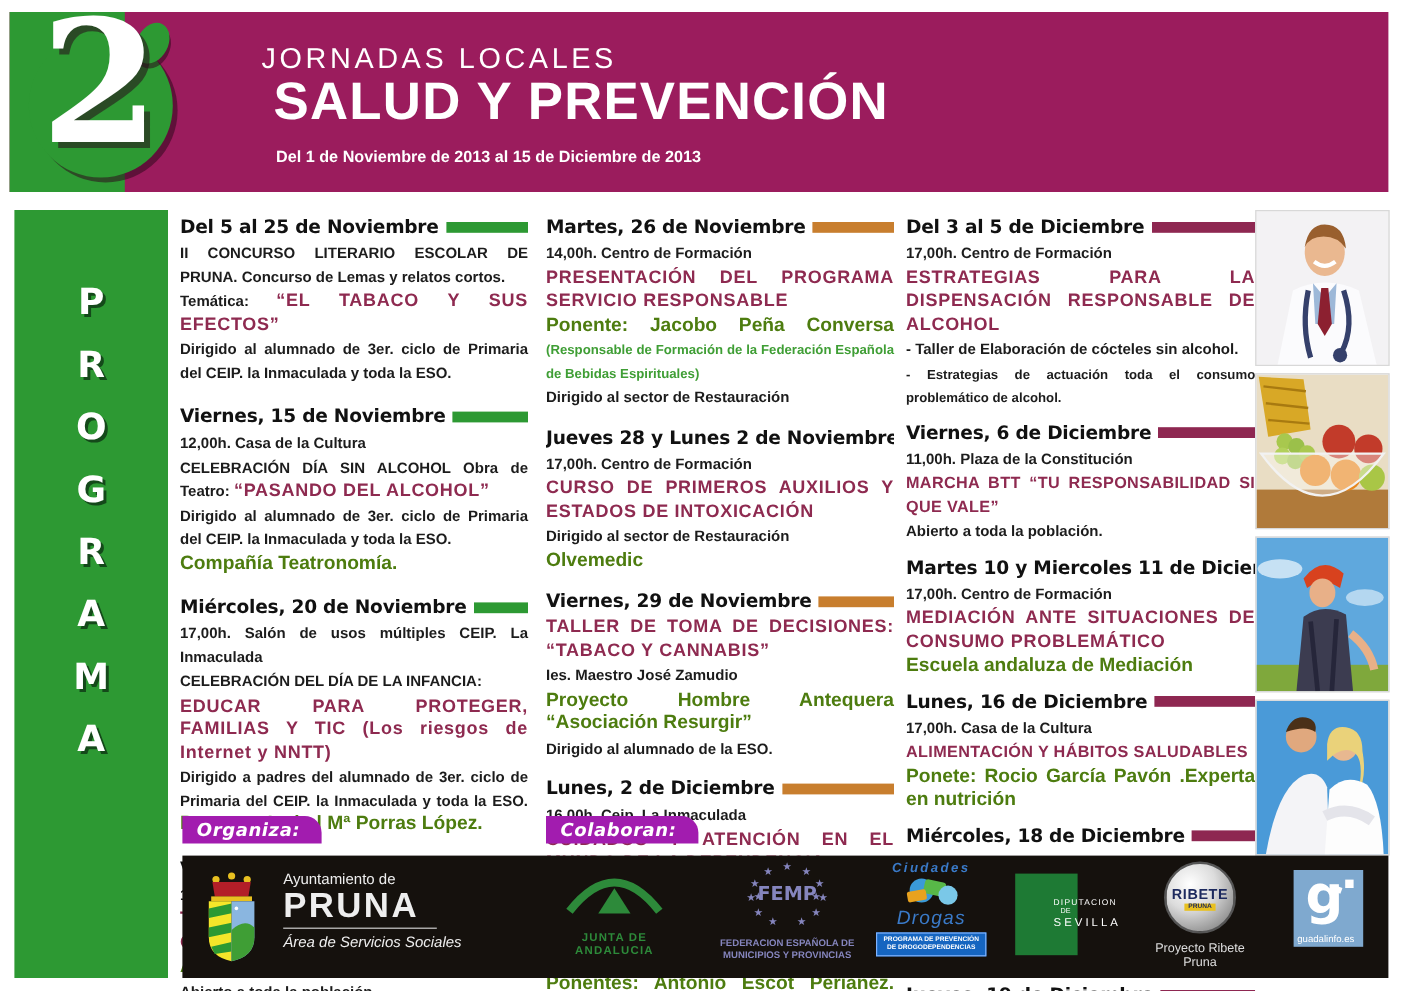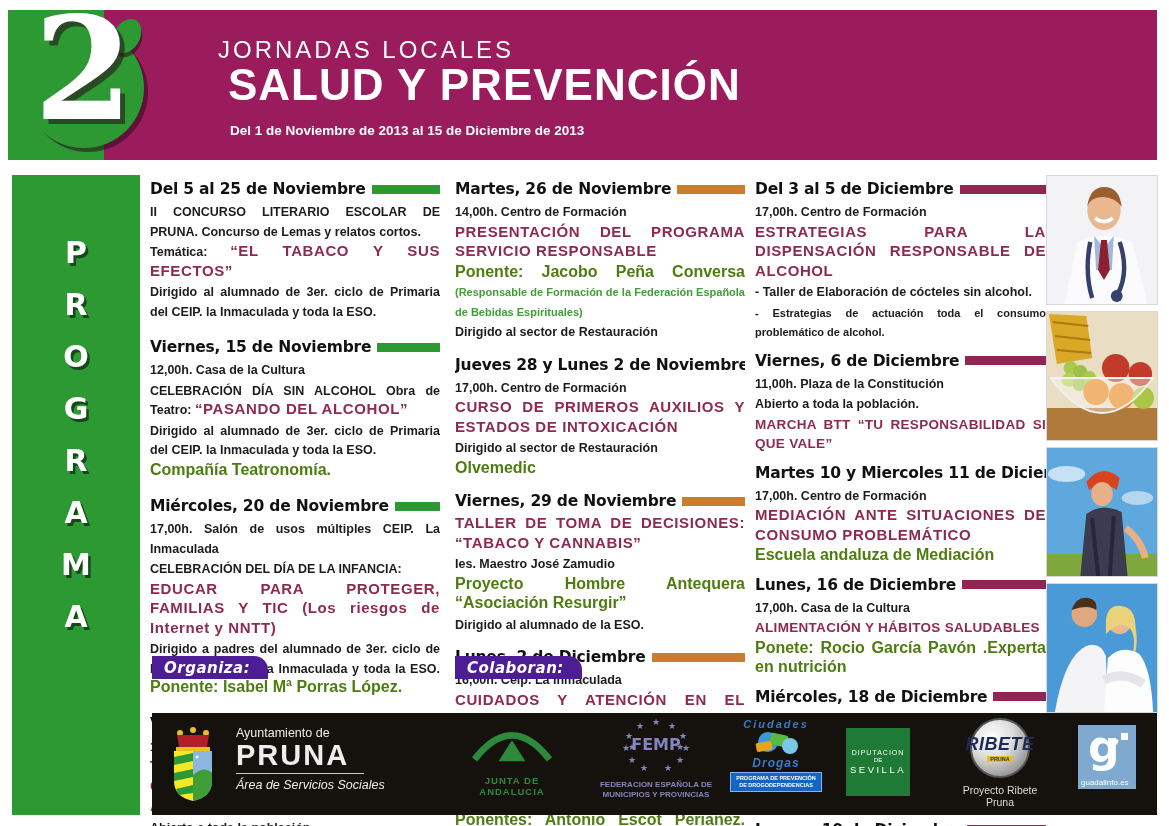--- a/index.html
+++ b/index.html
@@ -48,53 +48,53 @@
   .s-titlesm{font-size:13.5px;font-weight:bold;color:#8e2a50;letter-spacing:.3px;line-height:1.3;}
   .s-green{font-size:16px;font-weight:bold;color:#4d7c0f;}
   .s-greensm{font-size:11px;font-weight:bold;color:#3f9e35;}
 
   
   .photos{position:absolute;left:1046px;top:175px;width:112px;}
   .photo{height:128px;margin-bottom:6px;border:1px solid #d8d8d8;background:#eee;overflow:hidden;}
   .photo svg{display:block;width:100%;height:100%;}
 
   
-  .tab{position:absolute;top:656px;height:18px;background:#4c1d95;color:#fff;font-weight:bold;
+  .tab{position:absolute;top:680px;height:18px;background:#a21caf;color:#fff;font-weight:bold;
        font-style:italic;font-size:15px;padding:3px 18px 2px 12px;border-radius:0 14px 0 0;
        font-family:"DejaVu Sans",sans-serif;letter-spacing:.5px;}
   .tab-organiza{left:152px;}
   .tab-colaboran{left:455px;}
   .blackbar{position:absolute;left:152px;top:713px;width:1005px;height:102px;background:#15110d;}
   .blackbar *{box-sizing:border-box;}
   .crest{position:absolute;left:14px;top:10px;width:54px;height:80px;}
   .pruna{position:absolute;left:84px;top:13px;color:#eee;}
   .pruna-l1{font-size:12.5px;}
   .pruna-name{font-size:29px;font-weight:bold;letter-spacing:2px;line-height:1.05;}
   .pruna-rule{width:128px;border-top:1.5px solid #ccc;margin:3px 0 4px 0;}
   .pruna-l2{font-size:12.5px;font-style:italic;}
   .logo{position:absolute;text-align:center;}
   .lg-junta{left:300px;top:8px;width:120px;}
   .junta-cap{color:#2d8a3a;font-size:9.5px;font-weight:bold;letter-spacing:1px;margin-top:2px;}
   .lg-femp{left:446px;top:4px;width:116px;color:#8585bd;}
   .femp-cap{font-size:8px;font-weight:bold;line-height:1.2;margin-top:1px;}
   .lg-ciud{left:578px;top:5px;width:92px;}
   .ciud-top{color:#3a7ac8;font-size:11px;font-style:italic;font-weight:bold;letter-spacing:2px;}
-  .ciud-bottom{color:#3a7ac8;font-size:12px;font-style:italic;font-weight:bold;letter-spacing:1px;margin-top:-4px;}
+  .ciud-bottom{color:#3a7ac8;font-size:16px;font-style:italic;font-weight:normal;letter-spacing:1px;margin-top:-4px;}
   .ciud-banner{margin-top:2px;background:#1565c0;color:#fff;font-size:5.5px;font-weight:bold;
                padding:2px 1px;line-height:1.3;border:1px solid #7fb3ff;}
-  .lg-dip{left:694px;top:15px;width:64px;height:68px;background:#1e7a34;color:#fff;
-          display:flex;flex-direction:column;justify-content:center;}
+  .lg-dip{left:694px;top:15px;width:52px;height:68px;background:#1e7a34;color:#fff;
+          display:flex;flex-direction:column;justify-content:center;padding-left:32px;}
   .dip-l1{font-size:7px;letter-spacing:1px;}
   .dip-l2{font-size:6px;margin:1px 0;}
   .dip-l3{font-size:9.5px;letter-spacing:2.5px;}
   .lg-ribete{left:802px;top:5px;width:92px;}
   .ribete-circle{width:60px;height:60px;margin:0 auto;border-radius:50%;
       background:radial-gradient(circle at 35% 30%,#ffffff 0%,#dcdcdc 40%,#9a9a9a 75%,#6f6f6f 100%);
       border:2px solid #555;display:flex;flex-direction:column;align-items:center;justify-content:center;}
-  .ribete-name{color:#1d2a5e;font-weight:bold;font-style:italic;font-size:18px;letter-spacing:.5px;}
+  .ribete-name{color:#1d2a5e;font-weight:bold;font-size:12px;letter-spacing:.5px;}
   .ribete-sub{background:#e8c020;color:#1d2a5e;font-size:5.5px;font-weight:bold;padding:0 3px;margin-top:1px;}
   .ribete-cap{color:#ddd;font-size:10.5px;margin-top:6px;}
   .lg-guada{left:926px;top:12px;width:58px;height:64px;background:#7fa9cf;position:absolute;}
   .guada-g{position:absolute;left:10px;top:-4px;color:#fff;font-size:44px;font-weight:bold;
            font-family:"DejaVu Sans",sans-serif;}
   .guada-dot1{position:absolute;right:8px;top:8px;width:7px;height:7px;background:#fff;}
   .guada-dot2{position:absolute;right:18px;top:14px;width:5px;height:5px;background:#fff;transform:rotate(20deg);}
   .guada-cap{position:absolute;left:3px;bottom:2px;color:#fff;font-size:8px;}
 </style>
 </head>
@@ -217,22 +217,22 @@
           <p class="ev-line"><span class="s-title">ESTRATEGIAS PARA LA DISPENSACIÓN RESPONSABLE DE ALCOHOL</span></p>
           <p class="ev-line"><span class="s-plain">- Taller de Elaboración de cócteles sin alcohol.</span></p>
           <p class="ev-line"><span class="s-plainsm">- Estrategias de actuación toda el consumo problemático de alcohol.</span></p>
         </div>
         <div class="event">
           <div class="ev-head">
             <span class="ev-date">Viernes, 6 de Diciembre</span>
             <span class="ev-bar bar-maroon"></span>
           </div>
           <p class="ev-line"><span class="s-plain">11,00h. Plaza de la Constitución</span></p>
+          <p class="ev-line"><span class="s-titlesm">MARCHA BTT “TU RESPONSABILIDAD SI QUE VALE”</span></p>
           <p class="ev-line"><span class="s-plain">Abierto a toda la población.</span></p>
-          <p class="ev-line"><span class="s-titlesm">MARCHA BTT “TU RESPONSABILIDAD SI QUE VALE”</span></p>
         </div>
         <div class="event">
           <div class="ev-head">
             <span class="ev-date">Martes 10 y Miercoles 11 de Diciembre</span>
           </div>
           <p class="ev-line"><span class="s-plain">17,00h. Centro de Formación</span></p>
           <p class="ev-line"><span class="s-title">MEDIACIÓN ANTE SITUACIONES DE CONSUMO PROBLEMÁTICO</span></p>
           <p class="ev-line"><span class="s-green">Escuela andaluza de Mediación</span></p>
         </div>
         <div class="event">

